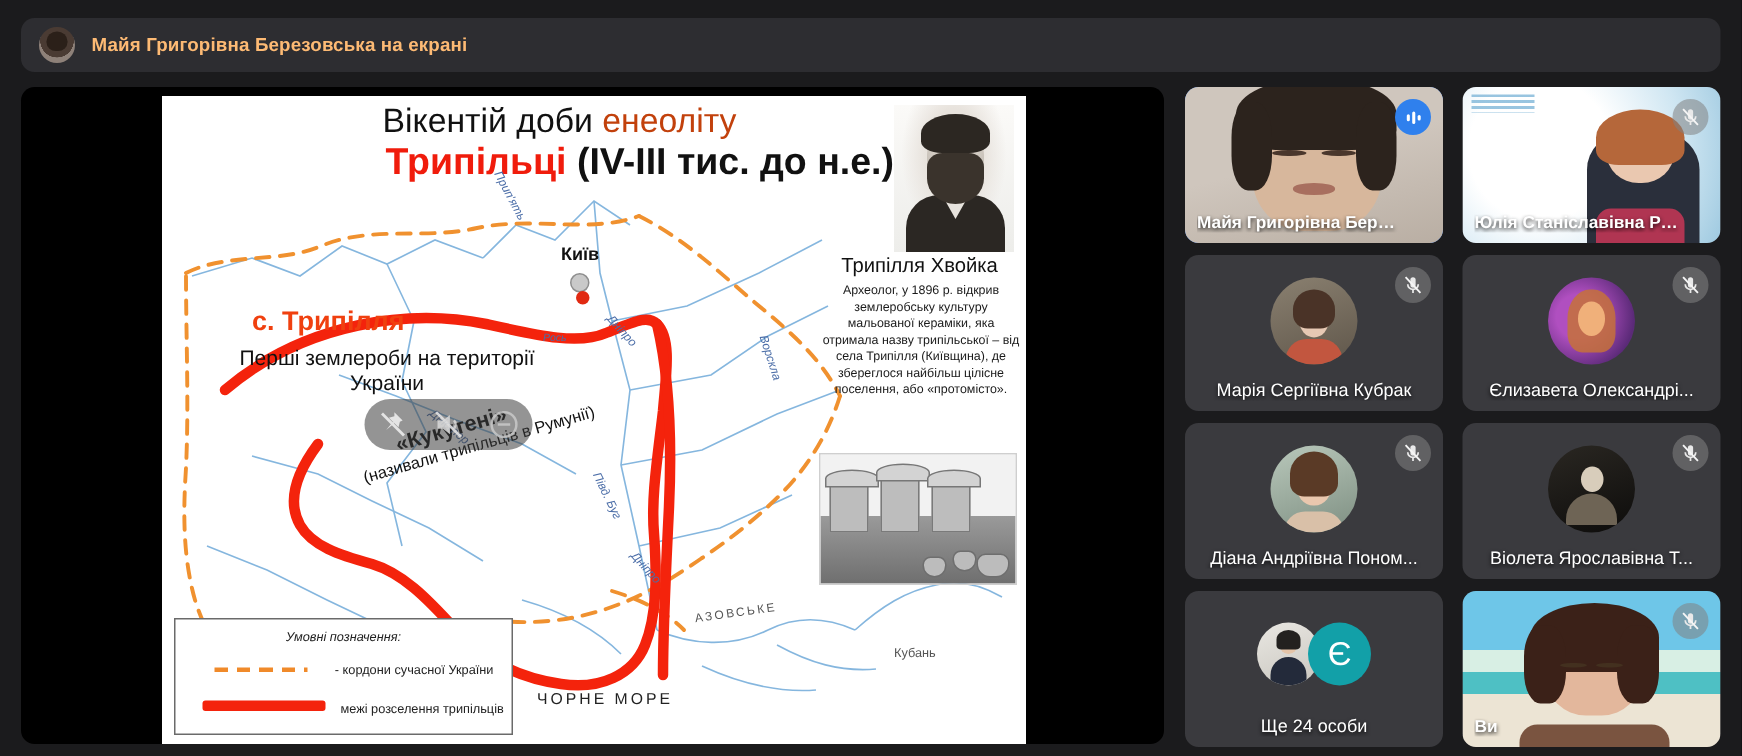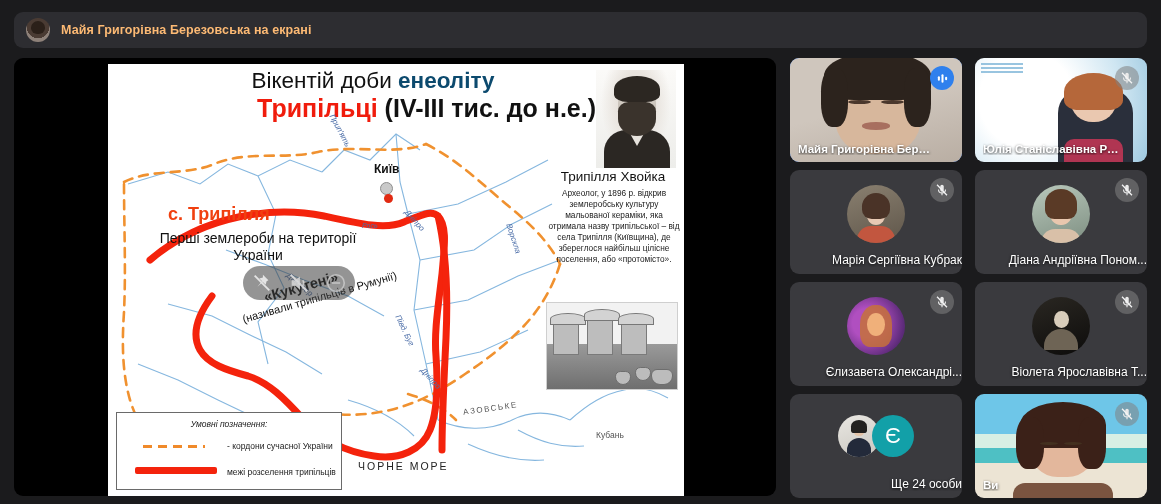--- a/index.html
+++ b/index.html
@@ -43,21 +43,21 @@
 
   
   .map-svg { position: absolute; inset: 0; width: 100%; height: 100%; }
 
   
   .slide-title1 {
     position: absolute; left: 30px; top: 4px; width: 470px;
     text-align: center; font-size: 22.5px; color: #111; font-weight: normal;
     white-space: nowrap;
   }
-  .slide-title1 .accent { color: #0c4a6e; font-weight: bold; }
+  .slide-title1 .accent { color: #c2410c; font-weight: normal; }
   .slide-title2 {
     position: absolute; left: 8px; top: 30px; width: 480px;
     text-align: right; font-size: 25px; color: #111; font-weight: bold;
     white-space: nowrap;
   }
   .slide-title2 .accent { color: #f01c0c; }
 
   .portrait {
     position: absolute; right: 8px; top: 6px; width: 80px; height: 98px;
     background:
@@ -158,21 +158,21 @@
   .r-dunai { left: 148px; top: 368px; transform: rotate(22deg); }
 
   .legend {
     position: absolute; left: 8px; top: 348px; width: 226px; height: 78px;
     background: #fff; border: 1px solid #6a6a6a;
   }
   .legend-title {
     position: absolute; left: 0; top: 6px; width: 100%; text-align: center;
     font-size: 8.5px; font-style: italic; color: #222;
   }
-  .legend-r1 { position:absolute; left:110px; top:28px; width:112px; font-size:8.5px; color:#222; line-height:1.35; }
+  .legend-r1 { position:absolute; left:100px; top:28px; width:112px; font-size:8.5px; color:#222; line-height:1.35;text-align:right; }
   .legend-r2 { position:absolute; left:110px; top:54px; width:116px; font-size:8.5px; color:#222; }
   .legend-dash {
     position:absolute; left:26px; top:32px; width:62px; height:3px;
     background: repeating-linear-gradient(90deg,#f08a2a 0 9px, transparent 9px 15px);
   }
   .legend-red { position:absolute; left:18px; top:54px; width:82px; height:7px; background:#f4230c; border-radius:2px; }
 
   
   .slide-controls {
     position: absolute; left: 229px; top: 208px;
@@ -193,21 +193,21 @@
     position: relative; border-radius: 9px; overflow: hidden;
     background: #3a3a3e;
   }
   .tile.active { outline: 2px solid #3b82f6; outline-offset: -2px; }
   .tile-name {
     position: absolute; left: 8px; bottom: 7px; right: 26px;
     color: #fff; font-size: 11.5px; font-weight: bold;
     text-shadow: 0 1px 3px rgba(0,0,0,.85);
     white-space: nowrap; overflow: hidden; text-overflow: ellipsis;
   }
-  .tile-name.center { left:0; right:0; text-align:right; font-weight:normal; font-size:12px; }
+  .tile-name.center { left:0; right:0; text-align:center; font-weight:normal; font-size:12px; }
   .tile-name.plain { font-weight: normal; }
   .badge {
     position: absolute; right: 8px; top: 8px; width: 24px; height: 24px;
     border-radius: 50%; display: flex; align-items: center; justify-content: center;
   }
   .badge.mic-off { background: rgba(130,130,130,.55); }
   .badge.speaking { background: #2f80ed; }
   .avatar-circle {
     position: absolute; left: 50%; top: 42%; transform: translate(-50%,-50%);
     width: 58px; height: 58px; border-radius: 50%; overflow: hidden;
@@ -459,53 +459,53 @@
             <path d="M12 3a3 3 0 0 1 3 3v6a3 3 0 0 1-6 0V6a3 3 0 0 1 3-3z" fill="#e9e9e9"></path>
             <path d="M6 11a6 6 0 0 0 12 0" stroke="#e9e9e9" stroke-width="2" fill="none"></path>
             <line x1="12" y1="17" x2="12" y2="21" stroke="#e9e9e9" stroke-width="2"></line>
             <line x1="3.5" y1="3" x2="20.5" y2="21" stroke="#f5f5f5" stroke-width="2.2"></line>
           </svg>
       </div>
       <div class="tile-name center plain">Марія Сергіївна Кубрак</div>
     </div>
 
     <div class="tile">
+      <div class="avatar-circle av-eliz">
+          <div class="h"></div>
+          <div class="f"></div>
+        </div>
+      <div class="badge mic-off">
+        <svg width="14" height="14" viewBox="0 0 24 24">
+            <path d="M12 3a3 3 0 0 1 3 3v6a3 3 0 0 1-6 0V6a3 3 0 0 1 3-3z" fill="#e9e9e9"></path>
+            <path d="M6 11a6 6 0 0 0 12 0" stroke="#e9e9e9" stroke-width="2" fill="none"></path>
+            <line x1="12" y1="17" x2="12" y2="21" stroke="#e9e9e9" stroke-width="2"></line>
+            <line x1="3.5" y1="3" x2="20.5" y2="21" stroke="#f5f5f5" stroke-width="2.2"></line>
+          </svg>
+      </div>
+      <div class="tile-name center plain">Єлизавета Олександрі...</div>
+    </div>
+
+    <div class="tile">
       <div class="avatar-circle av-diana">
           <div class="b"></div>
           <div class="f"></div>
           <div class="h"></div>
         </div>
       <div class="badge mic-off">
         <svg width="14" height="14" viewBox="0 0 24 24">
             <path d="M12 3a3 3 0 0 1 3 3v6a3 3 0 0 1-6 0V6a3 3 0 0 1 3-3z" fill="#e9e9e9"></path>
             <path d="M6 11a6 6 0 0 0 12 0" stroke="#e9e9e9" stroke-width="2" fill="none"></path>
             <line x1="12" y1="17" x2="12" y2="21" stroke="#e9e9e9" stroke-width="2"></line>
             <line x1="3.5" y1="3" x2="20.5" y2="21" stroke="#f5f5f5" stroke-width="2.2"></line>
           </svg>
       </div>
       <div class="tile-name center plain">Діана Андріївна Поном...</div>
     </div>
 
     <div class="tile">
-      <div class="avatar-circle av-eliz">
-          <div class="h"></div>
-          <div class="f"></div>
-        </div>
-      <div class="badge mic-off">
-        <svg width="14" height="14" viewBox="0 0 24 24">
-            <path d="M12 3a3 3 0 0 1 3 3v6a3 3 0 0 1-6 0V6a3 3 0 0 1 3-3z" fill="#e9e9e9"></path>
-            <path d="M6 11a6 6 0 0 0 12 0" stroke="#e9e9e9" stroke-width="2" fill="none"></path>
-            <line x1="12" y1="17" x2="12" y2="21" stroke="#e9e9e9" stroke-width="2"></line>
-            <line x1="3.5" y1="3" x2="20.5" y2="21" stroke="#f5f5f5" stroke-width="2.2"></line>
-          </svg>
-      </div>
-      <div class="tile-name center plain">Єлизавета Олександрі...</div>
-    </div>
-
-    <div class="tile">
       <div class="avatar-circle av-violeta">
           <div class="b"></div>
           <div class="f"></div>
         </div>
       <div class="badge mic-off">
         <svg width="14" height="14" viewBox="0 0 24 24">
             <path d="M12 3a3 3 0 0 1 3 3v6a3 3 0 0 1-6 0V6a3 3 0 0 1 3-3z" fill="#e9e9e9"></path>
             <path d="M6 11a6 6 0 0 0 12 0" stroke="#e9e9e9" stroke-width="2" fill="none"></path>
             <line x1="12" y1="17" x2="12" y2="21" stroke="#e9e9e9" stroke-width="2"></line>
             <line x1="3.5" y1="3" x2="20.5" y2="21" stroke="#f5f5f5" stroke-width="2.2"></line>

